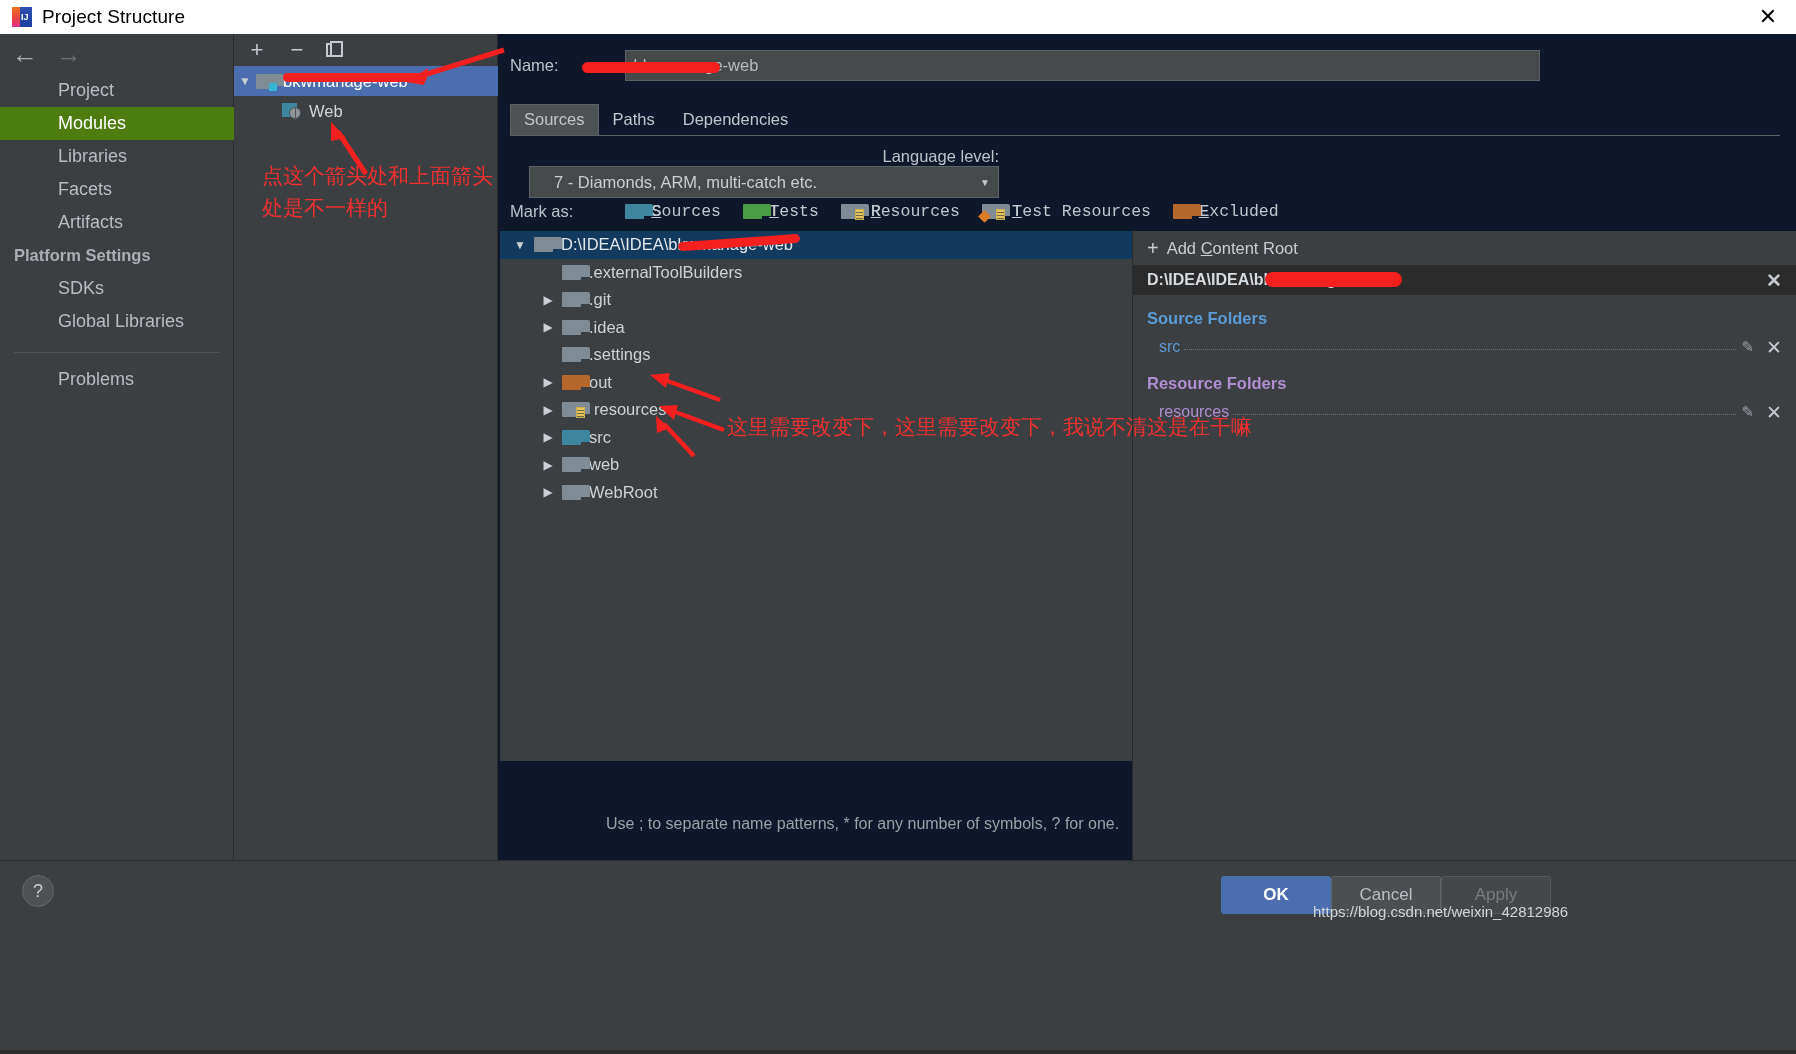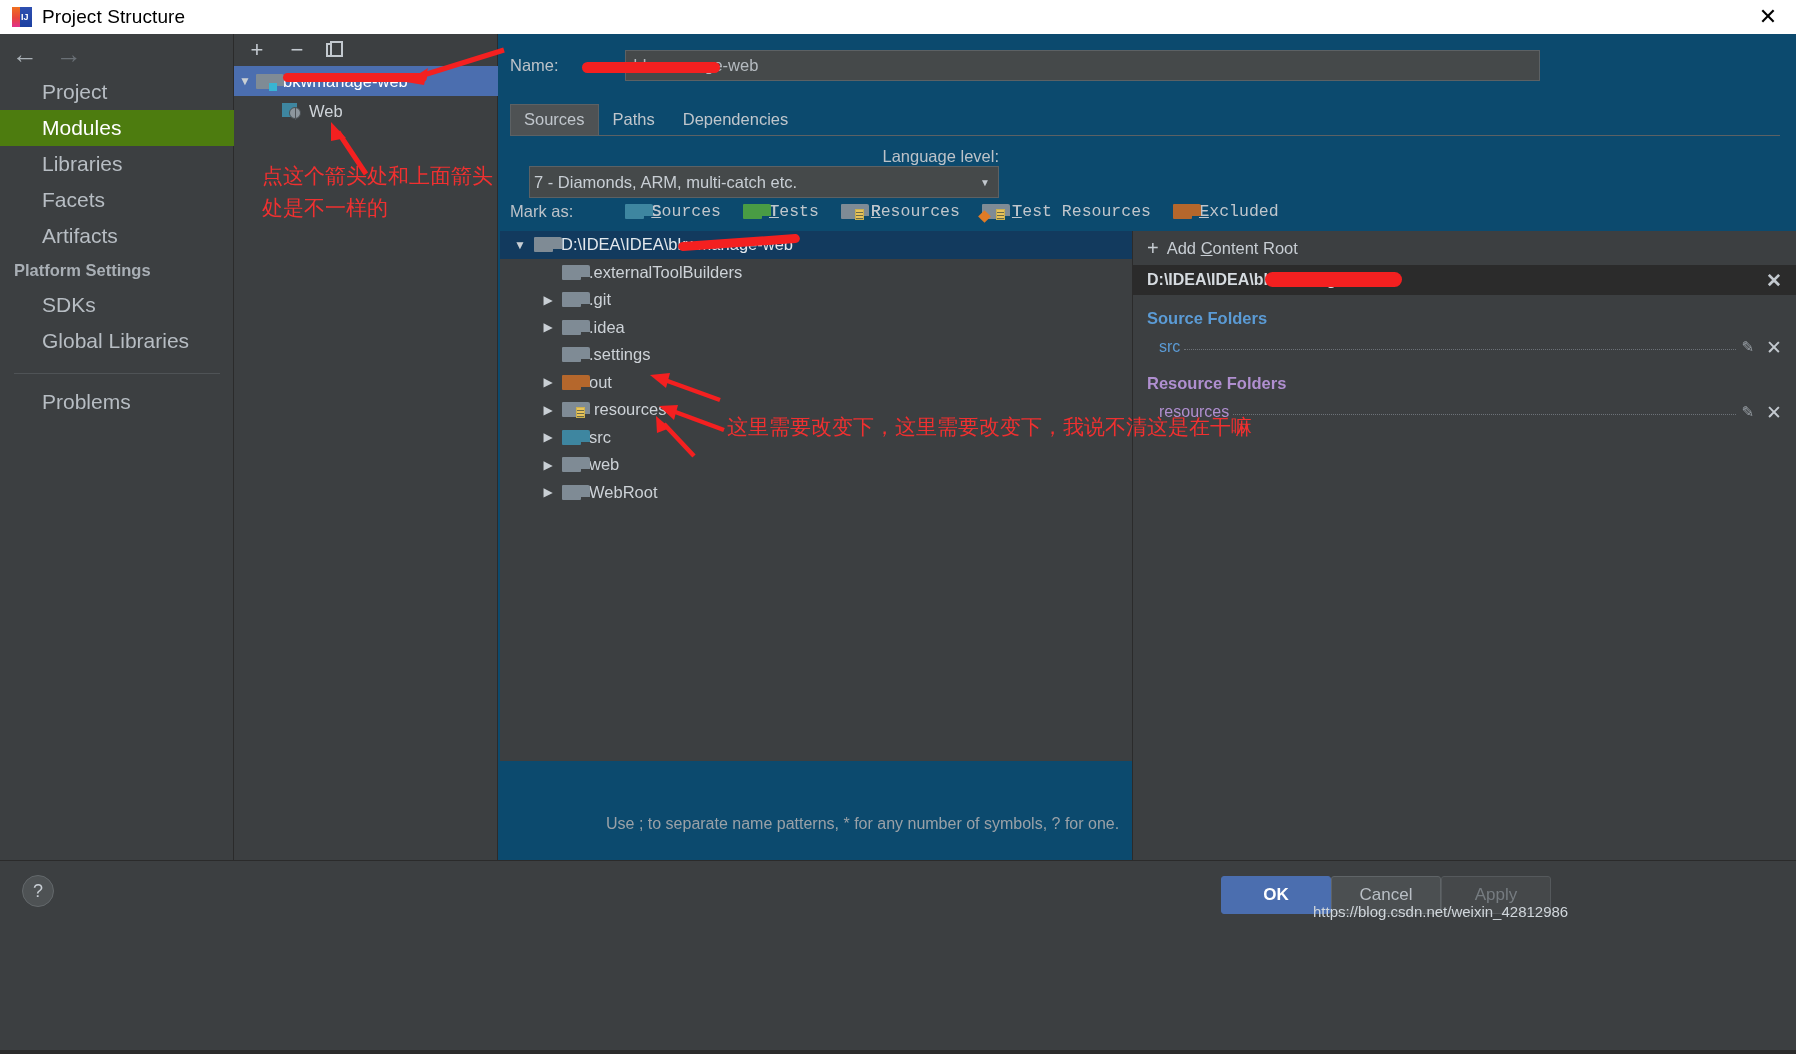--- a/index.html
+++ b/index.html
@@ -66,22 +66,22 @@
     color: #a9b0b6;
   }
   .arrow-btn.dim { color: #6a7076; }
 
   .side-list { position: absolute; left: 0; top: 40px; width: 234px; }
   .side-head {
     font-size: 16.5px; font-weight: bold; color: #a9afb5;
     padding: 7px 0 7px 14px;
   }
   .side-item {
-    font-size: 21px; color: #b7bdc3;
-    padding: 6px 0 6px 42px;
+    font-size: 18px; color: #b7bdc3;
+    padding: 6px 0 6px 58px;
   }
   .side-item.selected {
     background: #4d7c0f; color: #ffffff;
   }
   .side-sep {
     height: 1px; background: #4f5356;
     margin: 14px 14px 10px 14px;
   }
 
   
@@ -144,21 +144,21 @@
     border-radius: 50%; background: #8d969d; border: 1px solid #4a4f53;
   }
   .web-ico .globe::after{
     content:""; position:absolute; left:5px; top:0; width:1px; height:12px; background:#4f5458;
   }
 
   
   .main {
     position: absolute; left: 498px; top: 34px;
     width: 1298px; height: 826px;
-    background: #0c4a6e;
+    background: #0f172a;
   }
   .name-row {
     position: absolute; left: 12px; top: 16px;
     display: flex; align-items: center; width: 1030px;
   }
   .lbl { font-size: 16.5px; color: #bcc2c8; }
   .txtfield {
     background: #45494a; border: 1px solid #5c6164;
     height: 31px; color: #c8ced4; font-size: 16.5px;
     display: flex; align-items: center; padding: 0 8px;
@@ -180,21 +180,21 @@
   }
 
   .lang-row {
     position: absolute; left: 12px; top: 113px;
     display: flex; align-items: flex-end; flex-direction: column;
   }
   .combo {
     margin-left: 19px; width: 470px; height: 32px;
     background: #45494a; border: 1px solid #5c6164;
     display: flex; align-items: center; justify-content: space-between;
-    padding: 0 8px 0 4px; color: #c8ced4; font-size: 16.5px;
+    padding: 0 8px 0 24px; color: #c8ced4; font-size: 16.5px;
   }
   .caret { font-size: 10px; color: #c2c8ce; }
 
   .markrow {
     position: absolute; left: 12px; top: 168px;
     display: flex; align-items: flex-start;
   }
   .mark-items { display: flex; align-items: center; margin-left: 52px; gap: 22px; }
   .mark-item { display: flex; align-items: center; font-size: 16.5px; color: #c0c6cc; font-family: Liberation Mono, monospace; }
   .mark-item .folder-ico { margin-right: 7px; }

